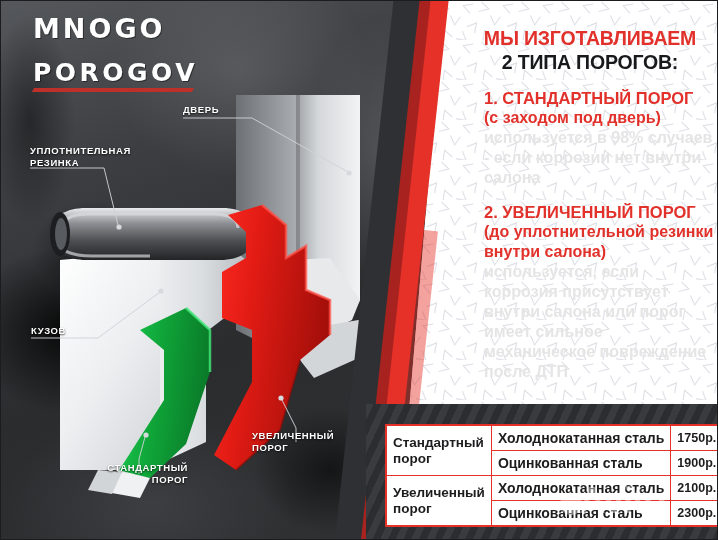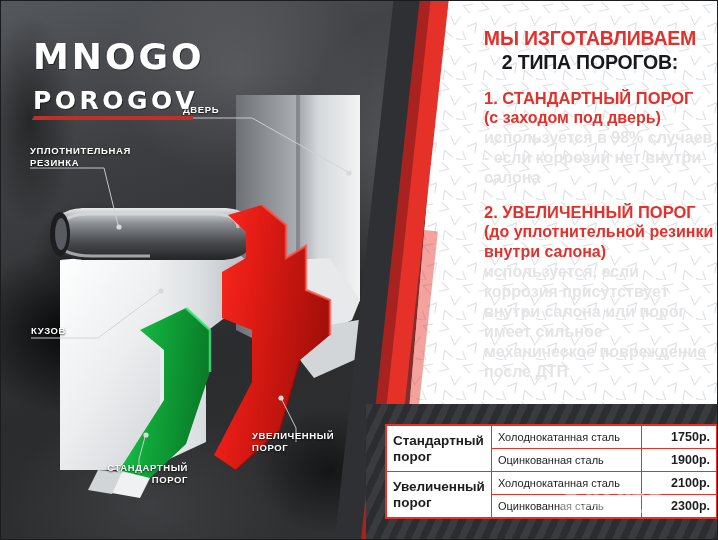--- a/index.html
+++ b/index.html
@@ -62,21 +62,21 @@
     transform:rotate(6.2deg);
   }
 
   
   .logo{position:absolute;left:33px;top:16px;width:180px;}
   .logo-line{
     color:#ffffff;font-weight:bold;letter-spacing:2px;
     font-family:"DejaVu Sans",sans-serif;
     text-shadow:1px 1px 0 rgba(0,0,0,.45);
   }
-  .logo-l1{font-size:36px;line-height:26px;letter-spacing:3px;margin-top:28px;}
+  .logo-l1{font-size:27px;line-height:26px;letter-spacing:3px;}
   .logo-l2{font-size:25px;line-height:26px;letter-spacing:3.5px;margin-top:18px;}
   .logo-bar{
     margin-top:2px;height:4px;width:160px;background:#c0302a;
     transform:skewX(-28deg);
   }
 
   
   .diagram{position:absolute;left:0;top:0;width:470px;height:540px;}
 
   
@@ -108,21 +108,21 @@
   .ptable td{
     border:1px solid #e53128;
     padding:4px 6px;
     color:#1d1d1f;
     vertical-align:middle;
   }
   .ptable td.type{
     font-size:13.5px;font-weight:bold;width:105px;line-height:16px;
     border-right:1px solid #e53128;
   }
-  .ptable td.mat{font-size:11px;font-weight:normal;width:150px;white-space:nowrap;}
+  .ptable td.mat{font-size:14px;font-weight:bold;width:150px;white-space:nowrap;}
   .ptable td.price{font-size:12.5px;font-weight:bold;text-align:right;white-space:nowrap;}
 
   
   .copy{
     position:absolute;left:464px;top:26px;width:252px;
     color:#17181a;
   }
   .head{
     font-size:19.5px;font-weight:bold;line-height:24px;letter-spacing:-.2px;
     text-align:center;

